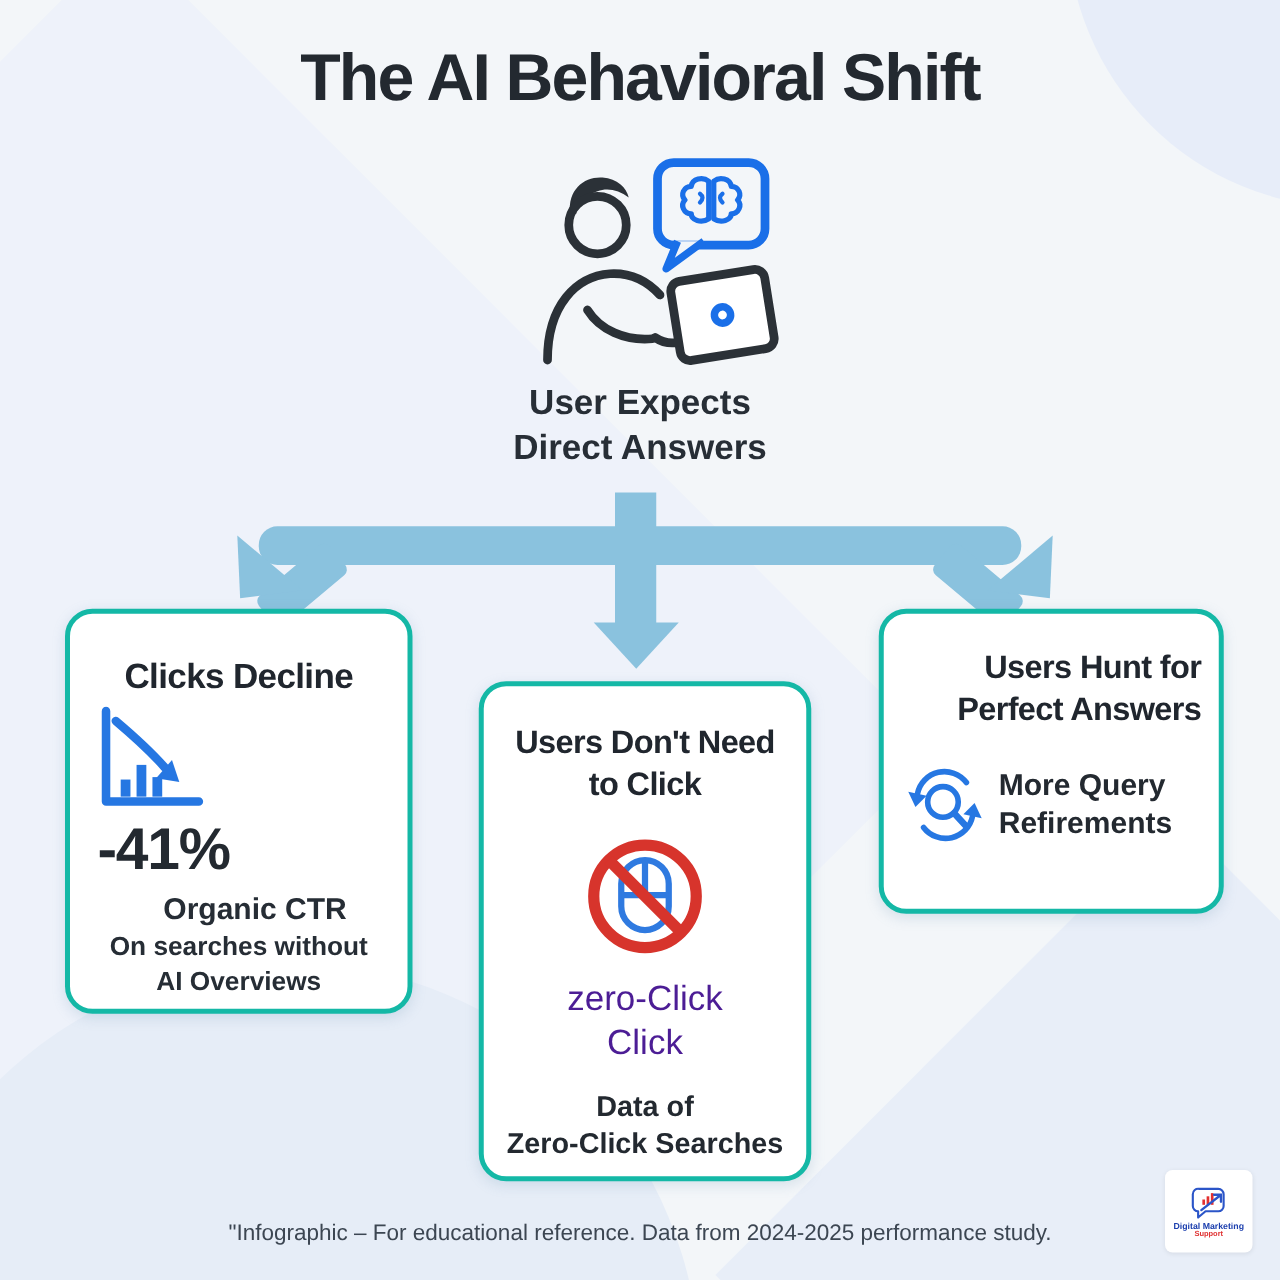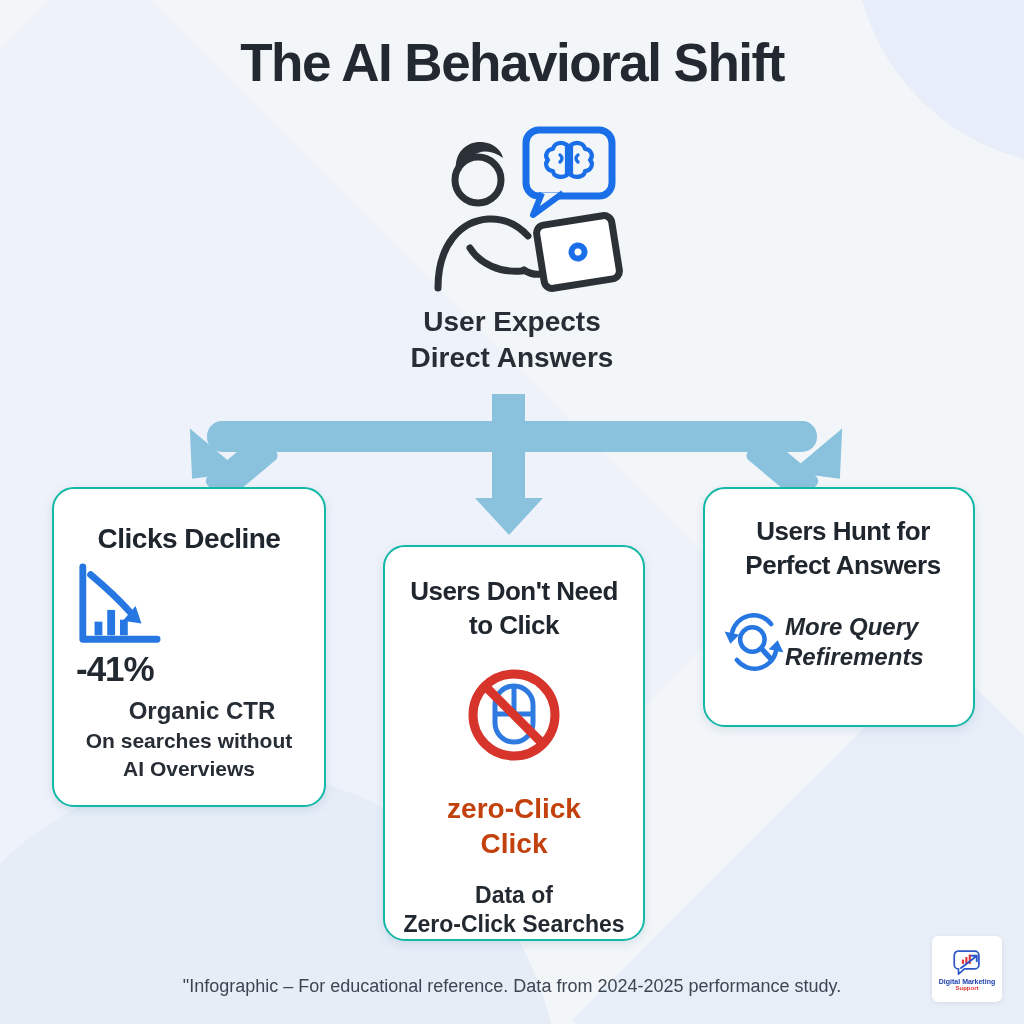--- a/index.html
+++ b/index.html
@@ -26,37 +26,37 @@
   .arrow-stem{left:492px;top:394px;width:33px;height:106px;}
   .arrow-hbar{left:207px;top:421px;width:610px;height:31px;border-radius:15px;}
   .arrow-arm-left{left:196px;top:429px;width:74px;height:31px;border-radius:6px;transform-origin:100% 50%;transform:rotate(-40deg);}
   .arrow-arm-right{left:754px;top:429px;width:74px;height:31px;border-radius:6px;transform-origin:0% 50%;transform:rotate(40deg);}
   .tri{position:absolute;z-index:1;width:0;height:0;background:none;
     border-left:34px solid transparent;border-right:34px solid transparent;border-top:37px solid #8ac2de;}
   .arrow-stem-head{left:475px;top:498px;}
   .arrow-head-left{left:170px;top:446px;transform:rotate(40deg);}
   .arrow-head-right{left:794px;top:446px;transform:rotate(-40deg);}
   
-  .card{position:absolute;z-index:2;background:#ffffff;border:2px solid #14b8a6;border-radius:22px;
+  .card{position:absolute;z-index:2;background:#ffffff;border:4px solid #14b8a6;border-radius:22px;
     box-shadow:0 3px 10px rgba(110,150,180,.22);}
   .card-left{left:52px;top:487px;width:270px;height:316px;}
   .card-mid{left:383px;top:545px;width:258px;height:392px;}
   .card-right{left:703px;top:487px;width:268px;height:236px;}
   .c-title{font-weight:700;color:#20262e;letter-spacing:-0.5px;}
   .card-left .c-title{margin:34px 8px 0;text-align:center;font-size:28px;}
   .icon-decline{display:block;margin:8px 0 0 18px;}
-  .stat{margin:0 0 0 22px;font-size:35px;font-weight:700;letter-spacing:-1px;color:#232930;}
+  .stat{margin:0 0 0 22px;font-size:47px;font-weight:700;letter-spacing:-1px;color:#232930;}
   .stat-label{margin-top:8px;text-align:center;padding-left:26px;font-size:24px;font-weight:700;color:#262d35;}
   .desc{text-align:center;font-size:21px;line-height:1.32;margin-top:2px;font-weight:700;color:#262d35;}
   .card-mid .c-title{margin:28px 4px 0;text-align:center;font-size:26px;line-height:1.3;}
   .icon-noclick{display:block;margin:22px auto 0;}
-  .caption{margin-top:26px;text-align:center;font-size:28px;line-height:1.25;font-weight:700;color:#c2410c;}
+  .caption{margin-top:14px;text-align:center;font-size:28px;line-height:1.25;font-weight:400;color:#4c1d95;}
   .subtext{margin-top:20px;text-align:center;font-size:23px;line-height:1.3;font-weight:700;color:#232930;}
-  .card-right .c-title{margin:26px 14px 0 22px;text-align:center;font-size:26px;line-height:1.3;}
-  .r-row{display:flex;align-items:center;margin:28px 0 0 18px;font-style:italic;}
+  .card-right .c-title{margin:26px 14px 0 22px;text-align:right;font-size:26px;line-height:1.3;}
+  .r-row{display:flex;align-items:center;gap:12px;margin:28px 0 0 18px;}
   .r-label{font-size:24px;line-height:1.25;font-weight:700;color:#232930;}
   
   .footnote{position:absolute;z-index:2;top:976px;left:0;width:100%;text-align:center;
     font-size:18px;color:#3c4652;}
   .logo{position:absolute;z-index:3;left:932px;top:936px;width:70px;height:66px;background:#fff;border-radius:6px;
     box-shadow:0 1px 4px rgba(0,0,0,.08);display:flex;flex-direction:column;align-items:center;justify-content:center;}
   .logo-l1{font-size:7px;font-weight:700;color:#1c3fae;white-space:nowrap;}
   .logo-l2{font-size:6px;font-weight:700;color:#e03131;white-space:nowrap;}
 </style>
 </head>

